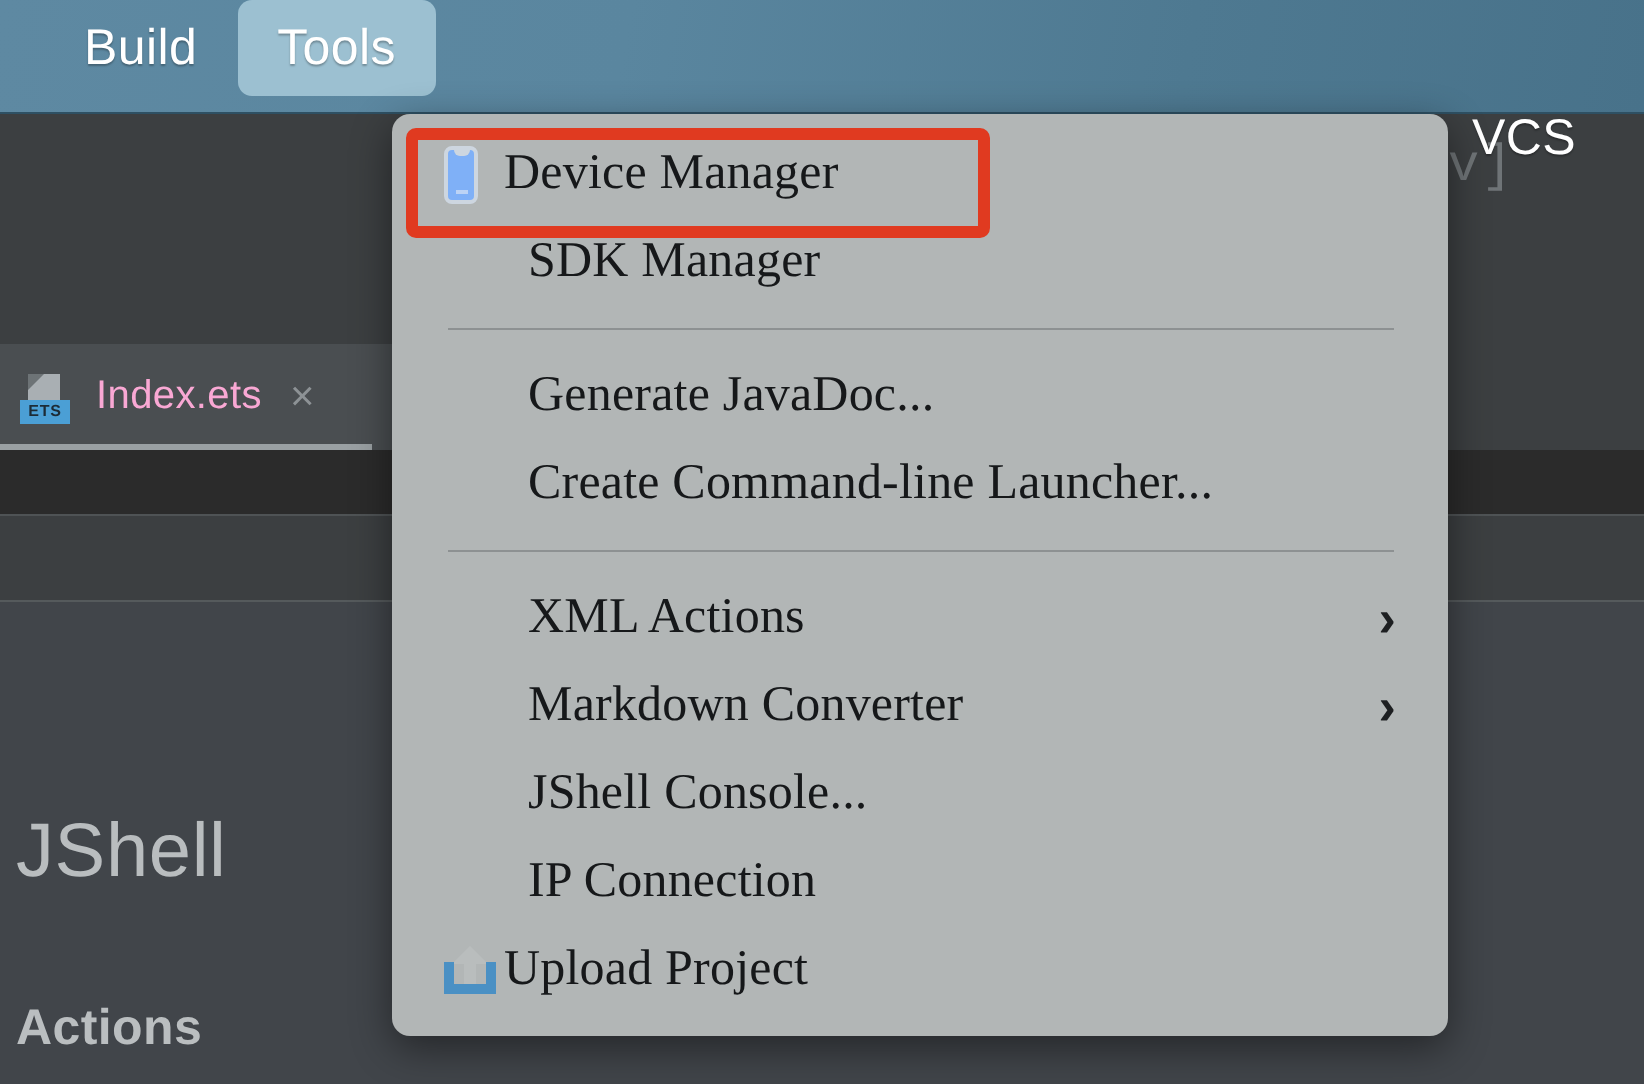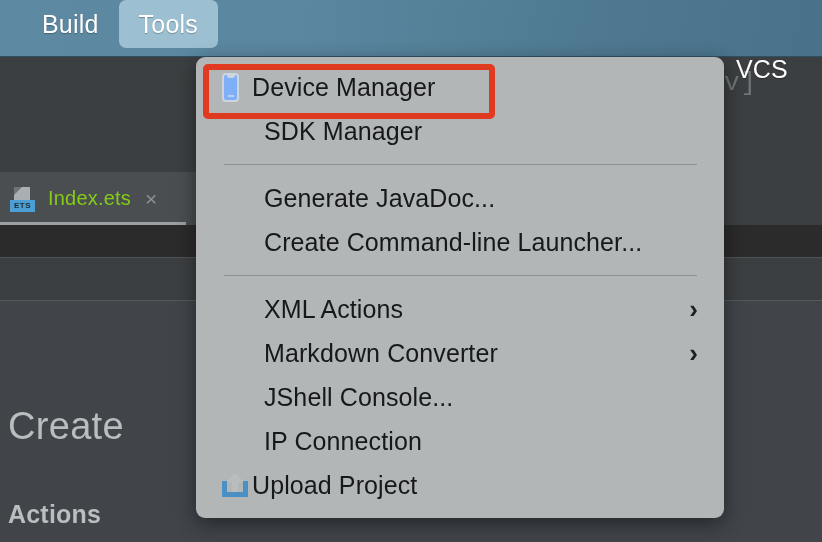--- a/index.html
+++ b/index.html
@@ -120,21 +120,21 @@
     color: #1c2b36;
     font-size: 8px;
     font-weight: bold;
     line-height: 12px;
     text-align: center;
     letter-spacing: 0.4px;
     font-family: "Liberation Sans", sans-serif;
     margin-top: 40px;
   }
   .tab-label {
-    color: #84cc16;
+    color: #f9a8d4;
     font-size: 20px;
     letter-spacing: 0.2px;
   }
   .tab-close {
     margin-left: 14px;
     color: #8d9295;
     font-size: 21px;
     line-height: 1;
     font-weight: 300;
   }
@@ -248,20 +248,21 @@
   .menu-item .mi-icon {
     width: 30px;
     flex: 0 0 auto;
     display: flex;
     align-items: center;
     justify-content: flex-start;
   }
   .menu-item .mi-label {
     flex: 1 1 auto;
     white-space: nowrap;
+    font-family: Liberation Serif, serif;
   }
   .menu-item.indented .mi-label {
     margin-left: 12px;
   }
   .menu-item .mi-arrow {
     flex: 0 0 auto;
     font-size: 26px;
     font-weight: bold;
     color: #1d1f21;
     line-height: 1;
@@ -371,21 +372,21 @@
         <div class="page"></div>
         <div class="fold"></div>
         <div class="badge">ETS</div>
       </div>
       <span class="tab-label">Index.ets</span>
       <span class="tab-close">×</span>
     </div>
 
     <div class="editor-snippet">v]</div>
 
-    <div class="setup-title">Create</div>
+    <div class="setup-title">JShell</div>
     <div class="actions-title">Actions</div>
   </div>
 
   <div class="menubar">
     <div class="menubar-items">
       <div class="menu-top">Build</div>
       <div class="menu-top active">Tools</div>
     </div>
     <div class="menubar-right">
       <div class="menu-top">VCS</div>

